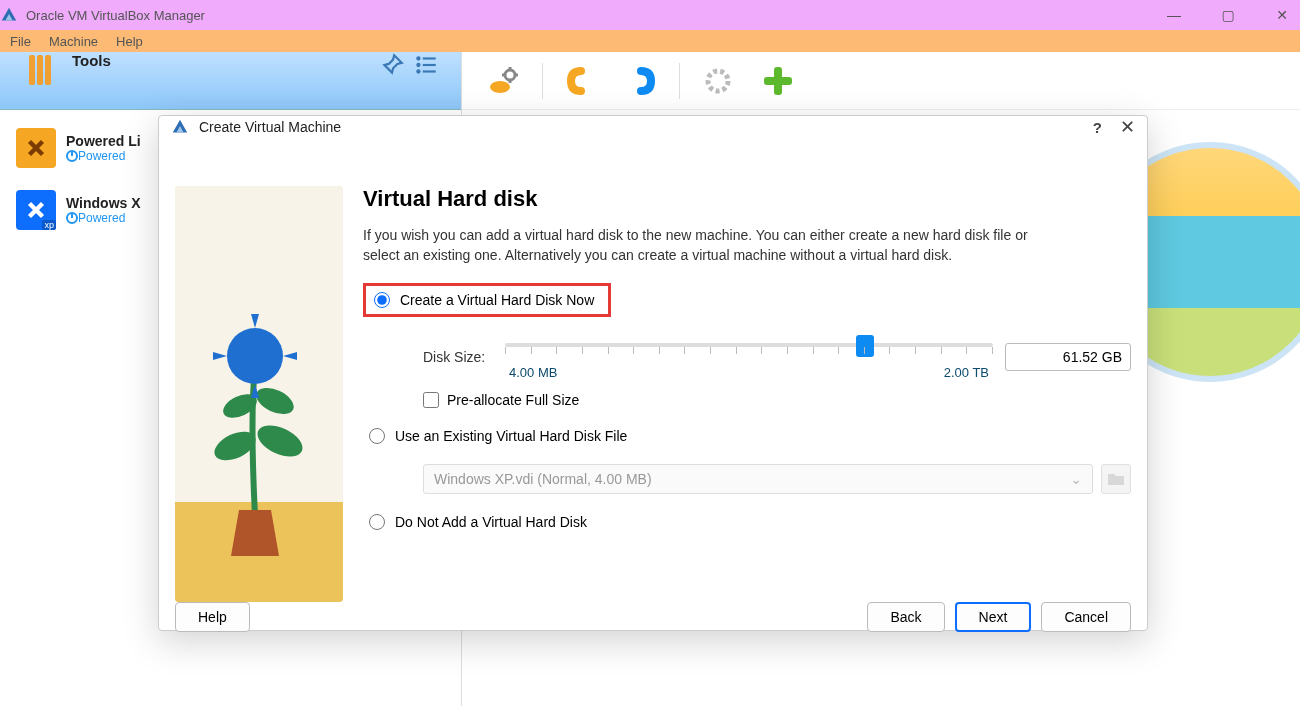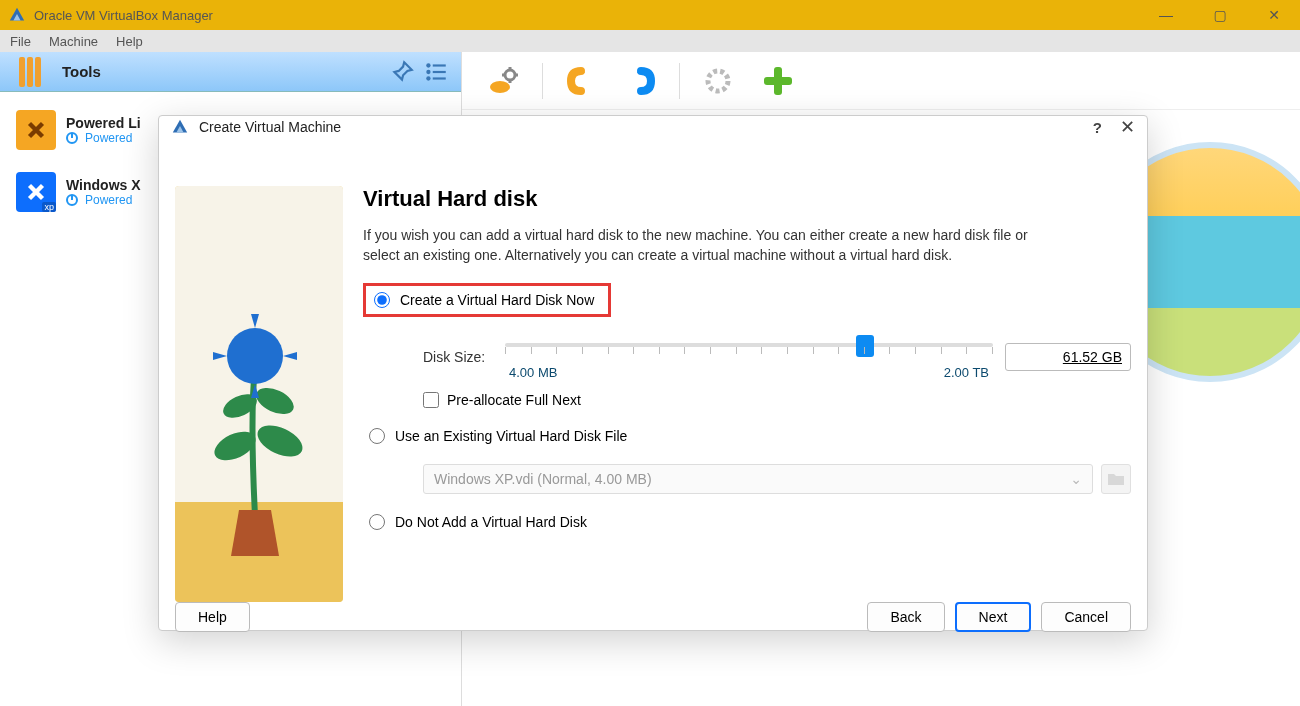--- a/index.html
+++ b/index.html
@@ -1,45 +1,45 @@
 <!DOCTYPE html>
 <html><head>
 <meta charset="utf-8">
 <style>
 * { box-sizing: border-box; margin: 0; padding: 0; font-family: "Segoe UI", Arial, sans-serif; }
 body { width: 1300px; height: 706px; background: #fff; overflow: hidden; position: relative; }
 
 
-.main-titlebar { height: 30px; display: flex; align-items: center; padding: 0 8px; background: #eab308; }
+.main-titlebar { height: 30px; display: flex; align-items: center; padding: 0 0; background: #f0abfc; }
 .main-titlebar .logo { width: 18px; height: 18px; margin-right: 8px; }
 .main-titlebar .title { font-size: 13px; color: #555; }
 .main-titlebar .win-ctrls { margin-left: auto; display: flex; gap: 18px; }
 .main-titlebar .win-ctrls span { width: 36px; height: 28px; display: flex; align-items: center; justify-content: center; color: #555; font-size: 14px; }
 
 
-.menubar { height: 22px; display: flex; align-items: center; padding: 0 10px; gap: 18px; background: #e5e5e5; font-size: 13px; color: #555; }
+.menubar { height: 22px; display: flex; align-items: center; padding: 0 10px; gap: 18px; background: #fdba74; font-size: 13px; color: #555; }
 
 
 .top-area { display: flex; height: 654px; }
 .sidebar { width: 462px; background: #fff; border-right: 1px solid #ddd; }
-.tools-bar { height: 40px; background: linear-gradient(#bfe0ff, #8dc7f9); display: flex; align-items: center; padding: 0 12px; border-bottom: 1px solid #8bb; }
+.tools-bar { height: 58px; background: linear-gradient(#bfe0ff, #8dc7f9); display: flex; align-items: flex-start; padding: 0 22px; border-bottom: 1px solid #8bb; }
 .tools-bar .tools-icon { width: 36px; height: 36px; display: flex; align-items: center; justify-content: center; gap: 2px; margin-right: 14px; }
 .tools-bar .tools-icon span { width: 6px; height: 30px; background: #f0a030; border-radius: 2px; display: inline-block; }
 .tools-bar .tools-label { font-weight: bold; font-size: 15px; color: #222; }
 .tools-bar .pin-list { margin-left: auto; display: flex; gap: 8px; align-items: center; }
 .tools-bar .pin-list svg { width: 26px; height: 26px; }
 
 .vm-list { padding: 10px 8px; }
 .vm-item { display: flex; align-items: center; padding: 8px; gap: 10px; border-radius: 4px; margin-bottom: 6px; }
 .vm-item .icon { width: 40px; height: 40px; border-radius: 4px; display: flex; align-items: center; justify-content: center; }
 .vm-item .icon.orange { background: #f5a623; }
 .vm-item .icon.blue { background: #0d6efd; position: relative; }
 .vm-item .icon.blue::after { content: "xp"; position: absolute; bottom: 0; right: 0; font-size: 9px; color: #fff; background: #0a58ca; padding: 0 2px; border-radius: 2px; }
 .vm-item .text .name { font-size: 14px; font-weight: bold; color: #222; }
-.vm-item .text .state { font-size: 12px; color: #2196f3; display: flex; align-items: center; gap: 7px; }
+.vm-item .text .state { font-size: 12px; color: #2196f3; display: flex; align-items: center; gap: 0; }
 
 
 .content-area { flex: 1; background: #fff; position: relative; }
 .toolbar { height: 58px; display: flex; align-items: center; padding: 0 20px; gap: 16px; border-bottom: 1px solid #eee; }
 .toolbar .tb-icon { width: 44px; height: 44px; display: flex; align-items: center; justify-content: center; }
 
 
 .balloon { position: absolute; right: -30px; top: 90px; width: 240px; height: 240px; border-radius: 50%; overflow: hidden; border: 6px solid #cce4f5; background: linear-gradient(#ffd77a 0%, #ffcf5a 30%, #5ec9e0 30%, #5ec9e0 70%, #c9e07a 70%); }
 
 
@@ -66,21 +66,21 @@
 .radio-row.highlight { border: 3px solid #e53935; padding: 6px 8px; width: 248px; }
 .sub-block { margin-left: 60px; display: flex; flex-direction: column; gap: 12px; }
 .disk-size-row { display: flex; align-items: center; gap: 12px; }
 .disk-size-row .label { font-size: 14px; color: #333; width: 70px; }
 .slider-wrap { flex: 1; position: relative; }
 .slider-track { height: 4px; background: #ddd; border-radius: 2px; position: relative; margin-top: 10px;}
 .slider-thumb { position: absolute; left: 72%; top: -8px; width: 18px; height: 22px; background: #0d8bf2; border-radius: 3px; }
 .slider-ticks { position: absolute; top: 14px; left: 0; right: 0; height: 8px; display: flex; justify-content: space-between; }
 .slider-ticks span { width: 1px; height: 7px; background: #bbb; }
 .slider-labels { display: flex; justify-content: space-between; font-size: 13px; color: #0c4a6e; margin-top: 18px; padding: 0 4px; }
-.size-box { width: 126px; height: 28px; border: 1px solid #bbb; border-radius: 3px; text-align: right; padding: 3px 8px; font-size: 14px; text-decoration: underline; }
+.size-box { width: 126px; height: 28px; border: 1px solid #bbb; border-radius: 3px; text-align: right; padding: 3px 8px; font-size: 14px; }
 .checkbox-row { display: flex; align-items: center; gap: 8px; font-size: 14px; margin-left: 0; }
 .checkbox-row input { width: 16px; height: 16px; }
 .existing-row { margin-left: 60px; display: flex; align-items: center; gap: 8px; }
 .existing-select { flex: 1; height: 30px; border: 1px solid #ddd; background: #fafafa; color: #999; font-size: 14px; padding: 0 10px; border-radius: 3px; display: flex; align-items: center; justify-content: space-between; }
 .folder-btn { width: 30px; height: 30px; background: #f4f4f4; border: 1px solid #e0e0e0; border-radius: 3px; display: flex; align-items: center; justify-content: center; }
 
 .dialog-footer { height: 56px; display: flex; align-items: center; padding: 0 16px 12px 16px; gap: 10px; }
 .dialog-footer .btn { height: 30px; padding: 0 22px; border: 1px solid #bbb; background: #fdfdfd; border-radius: 4px; font-size: 14px; cursor: pointer; }
 .dialog-footer .btn.primary { border: 2px solid #0d6efd; }
 .dialog-footer .spacer { flex: 1; }
@@ -281,21 +281,21 @@
               </div>
               <div class="slider-labels">
                 <span>4.00 MB</span>
                 <span>2.00 TB</span>
               </div>
             </div>
             <input class="size-box" value="61.52 GB" style="">
           </div>
           <label class="checkbox-row">
             <input type="checkbox" style="">
-            <span>Pre-allocate Full Next</span>
+            <span>Pre-allocate Full Size</span>
           </label>
         </div>
 
         <label class="radio-row">
           <input type="radio" name="hdopt" style="">
           <span>Use an Existing Virtual Hard Disk File</span>
         </label>
         <div class="existing-row">
           <div class="existing-select">
             <span>Windows XP.vdi (Normal, 4.00 MB)</span>

